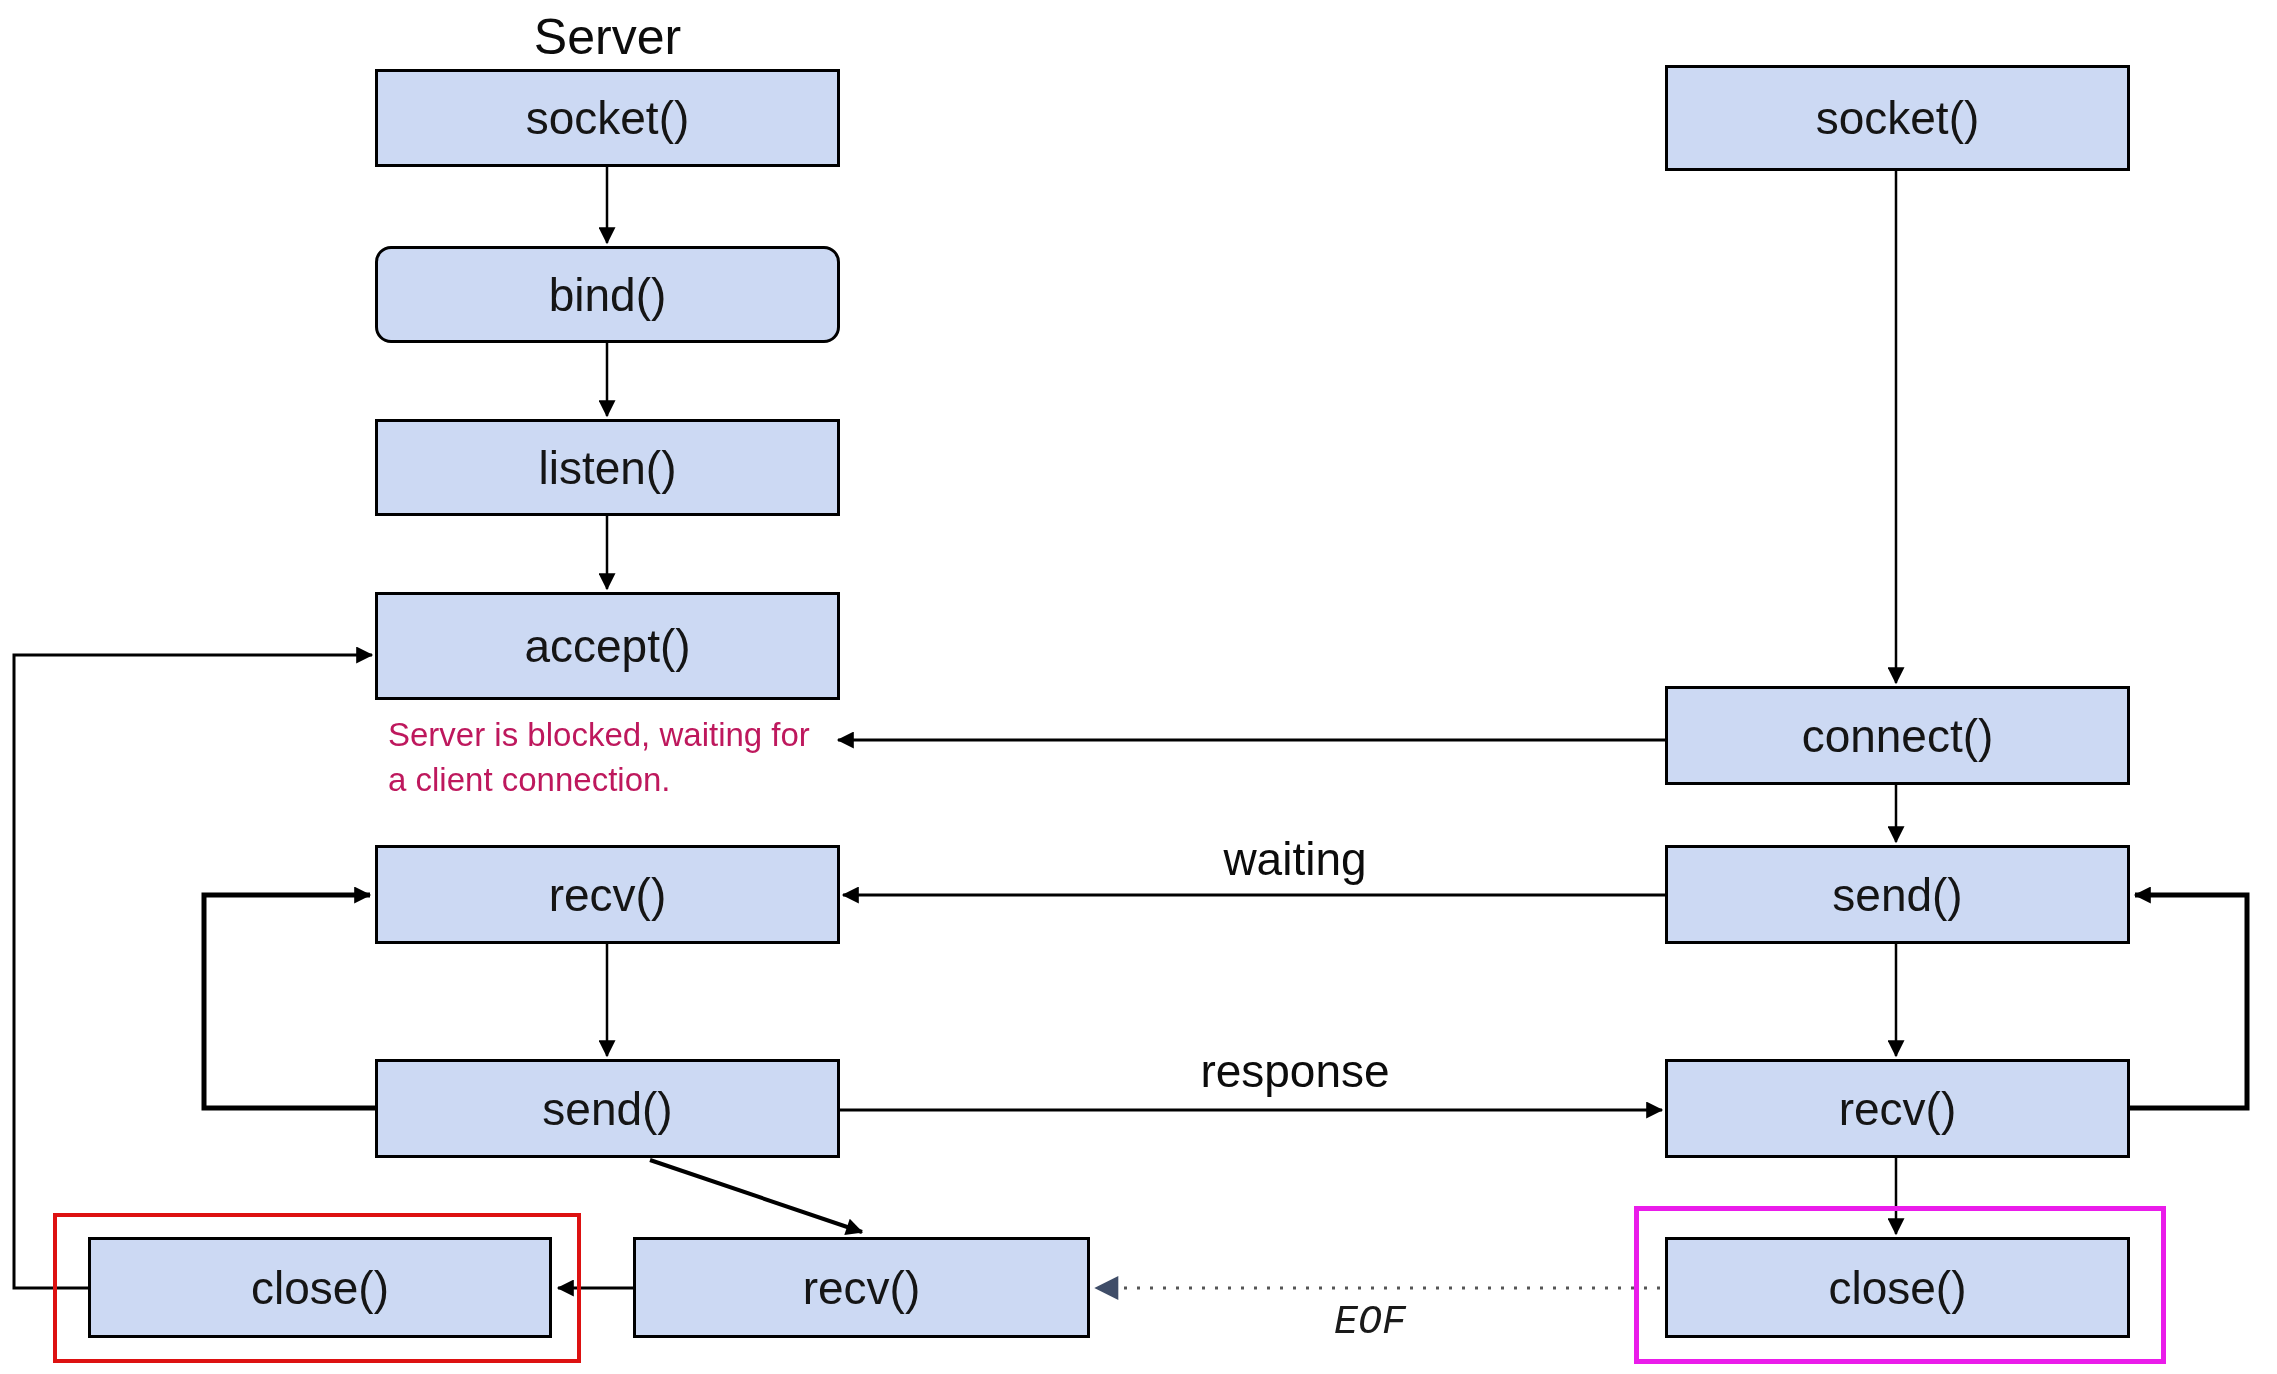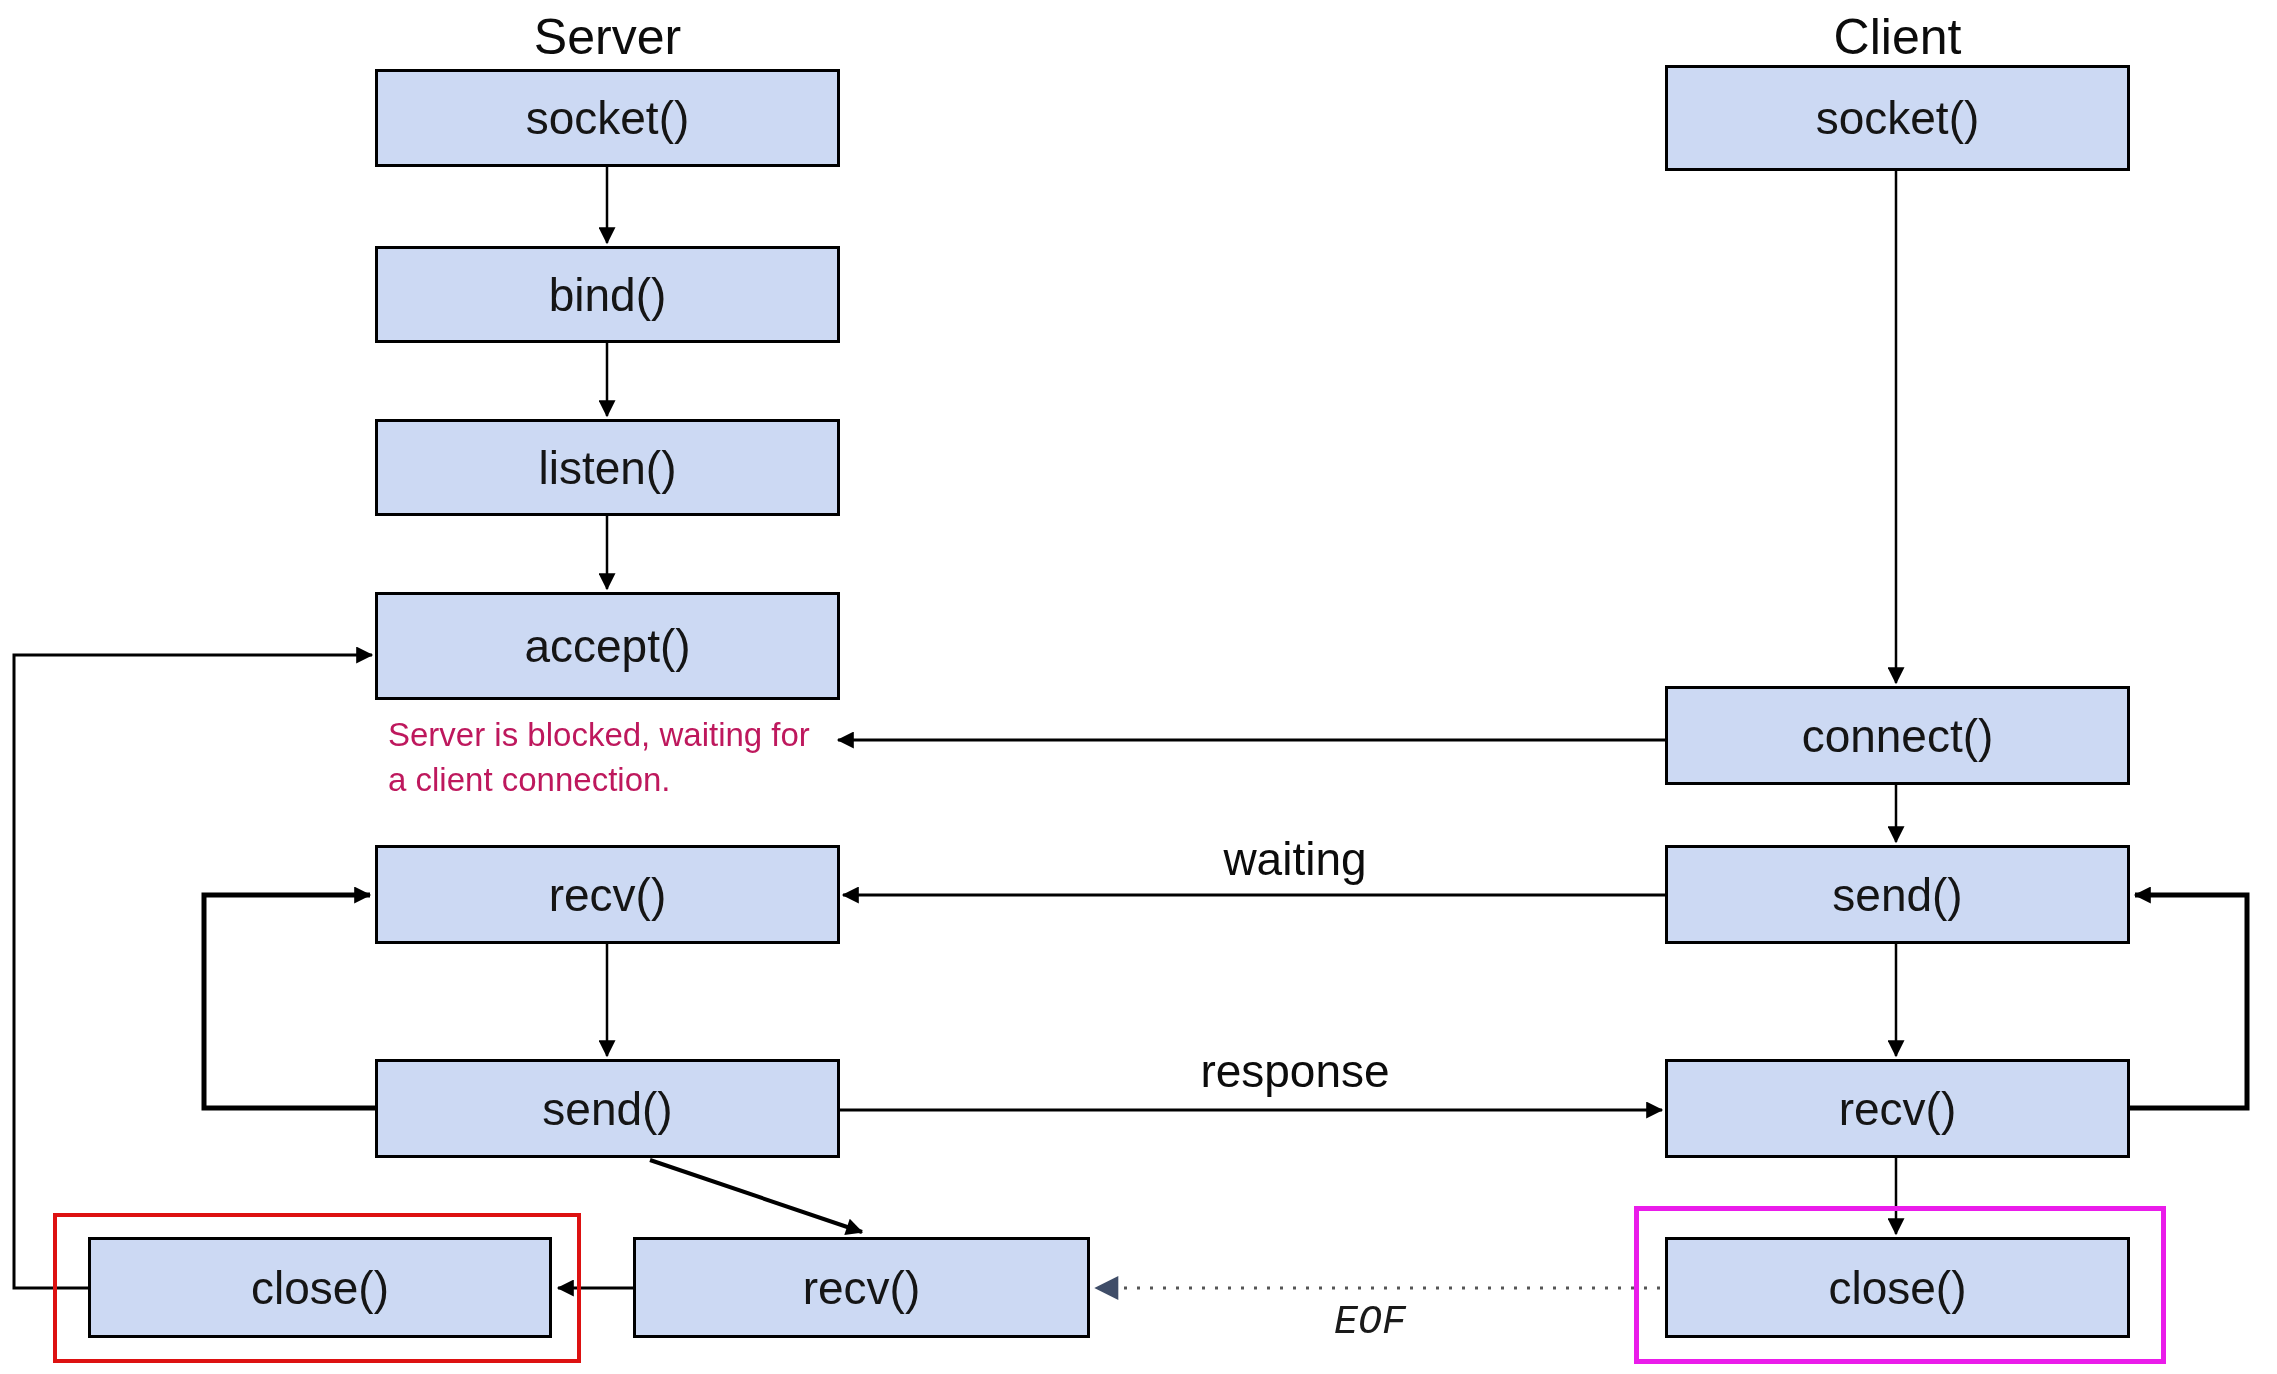--- a/index.html
+++ b/index.html
@@ -114,27 +114,26 @@
     <path class="wire thick" d="M2130 1108 L2247 1108 L2247 895 L2135 895" marker-end="url(#ah)"></path>
 
     <path class="wire diag" d="M650 1160 L862 1232" marker-end="url(#ah)"></path>
 
     <path class="wire mid" d="M633 1288 L558 1288" marker-end="url(#ah)"></path>
 
     <path class="wire dotted" d="M1660 1288 L1096 1288" marker-end="url(#ahslate)"></path>
   </svg>
 
   <div class="col-title" style="left:375px;top:8px;width:465px;">Server</div>
-  <div class="col-title" style="left:1665px;top:8px;width:465px;">Client</div>
 
   <div class="highlight red" style="left:53px;top:1213px;width:528px;height:150px;"></div>
   <div class="highlight magenta" style="left:1634px;top:1206px;width:532px;height:158px;"></div>
 
   <div class="box" style="left:375px;top:69px;width:465px;height:98px;">socket()</div>
-  <div class="box" style="left:375px;top:246px;width:465px;height:97px;">bind()</div>
+  <div class="box" style="left:375px;top:246px;width:465px;height:97px;border-radius:16px;">bind()</div>
   <div class="box" style="left:375px;top:592px;width:465px;height:108px;">accept()</div>
   <div class="box" style="left:375px;top:419px;width:465px;height:97px;">listen()</div>
   <div class="box" style="left:375px;top:845px;width:465px;height:99px;">recv()</div>
   <div class="box" style="left:375px;top:1059px;width:465px;height:99px;">send()</div>
   <div class="box" style="left:88px;top:1237px;width:464px;height:101px;">close()</div>
   <div class="box" style="left:633px;top:1237px;width:457px;height:101px;">recv()</div>
 
   <div class="box" style="left:1665px;top:65px;width:465px;height:106px;">socket()</div>
   <div class="box" style="left:1665px;top:686px;width:465px;height:99px;">connect()</div>
   <div class="box" style="left:1665px;top:845px;width:465px;height:99px;">send()</div>

